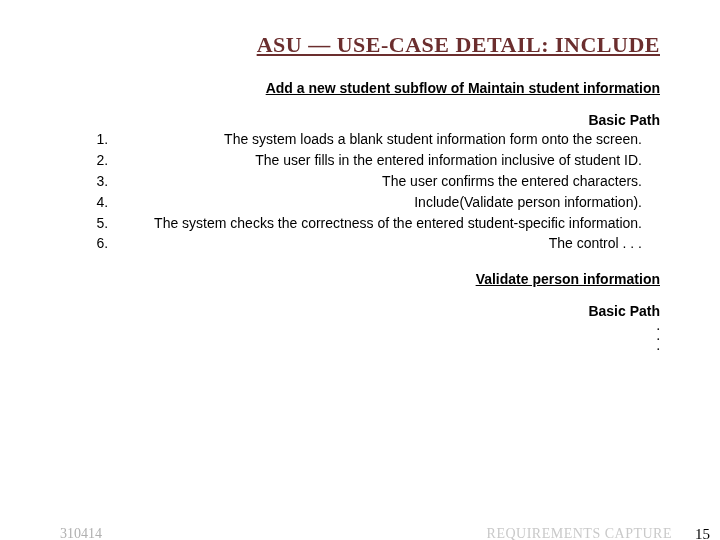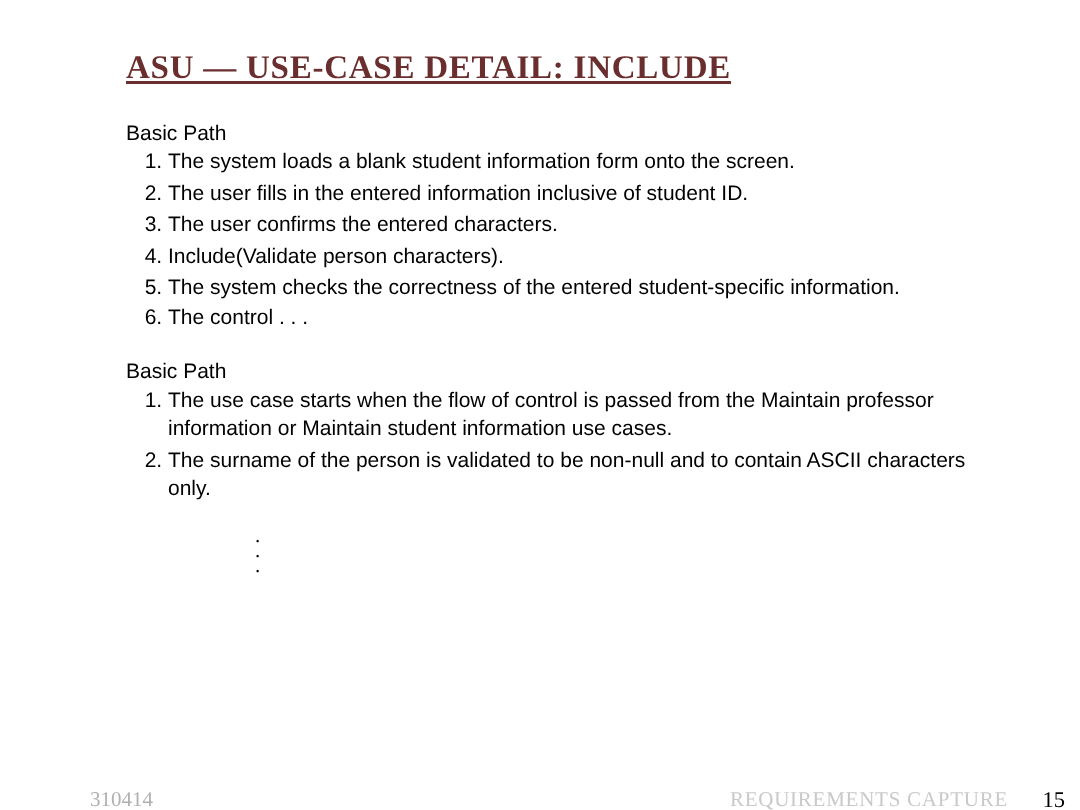--- a/index.html
+++ b/index.html
@@ -8,43 +8,44 @@
       width: 720px;
       height: 540px;
       font-family: Arial, Helvetica, sans-serif;
       font-size: 14px;
       color: #000;
       position: relative;
       background: #fff;
     }
     .slide {
       padding: 32px 60px 0 84px;
+      text-align: right;
     }
     .title {
       font-family: Georgia, 'Times New Roman', serif;
       font-size: 22px;
       font-weight: bold;
       color: #6b2e2e;
       text-decoration: underline;
       margin-bottom: 22px;
       letter-spacing: 0.5px;
     }
     .subheading {
       font-weight: bold;
       text-decoration: underline;
       margin-bottom: 16px;
       font-size: 14px;
     }
     .path-label {
-      font-weight: normal;
+      font-weight: bold;
       margin-bottom: 2px;
       font-size: 14px;
     }
     ol {
-      margin: 0 1px 18px 0;
+      margin: 0 18px 18px 0;
       padding-left: 28px;
     }
     ol li {
       margin-bottom: 2px;
       line-height: 1.35;
       font-size: 14px;
     }
     .dots {
       padding-left: 86px;
       line-height: 0.6;
@@ -82,35 +83,33 @@
       color: #000;
       font-size: 15px;
     }
   </style>
 </head>
 <body>
 
 <div class="slide">
   <div class="title">ASU — USE-CASE DETAIL: INCLUDE</div>
 
+  <div class="subheading">Add a new student subflow of Maintain student information</div>
   <div class="path-label">Basic Path</div>
   <ol>
     <li>The system loads a blank student information form onto the screen.</li>
     <li>The user fills in the entered information inclusive of student ID.</li>
     <li>The user confirms the entered characters.</li>
-    <li>Include(Validate person characters).</li>
+    <li>Include(Validate person information).</li>
     <li>The system checks the correctness of the entered student-specific information.</li>
     <li>The control . . .</li>
   </ol>
 
+  <div class="subheading">Validate person information</div>
   <div class="path-label">Basic Path</div>
-  <ol>
-    <li>The use case starts when the flow of control is passed from the Maintain professor information or Maintain student information use cases.</li>
-    <li>The surname of the person is validated to be non-null and to contain ASCII characters only.</li>
-  </ol>
   <div class="dots">
     <div>.</div>
     <div>.</div>
     <div>.</div>
   </div>
 </div>
 
 <div class="footer">
   <span class="footer-left">310414</span>
   <span class="footer-center">REQUIREMENTS CAPTURE</span>

